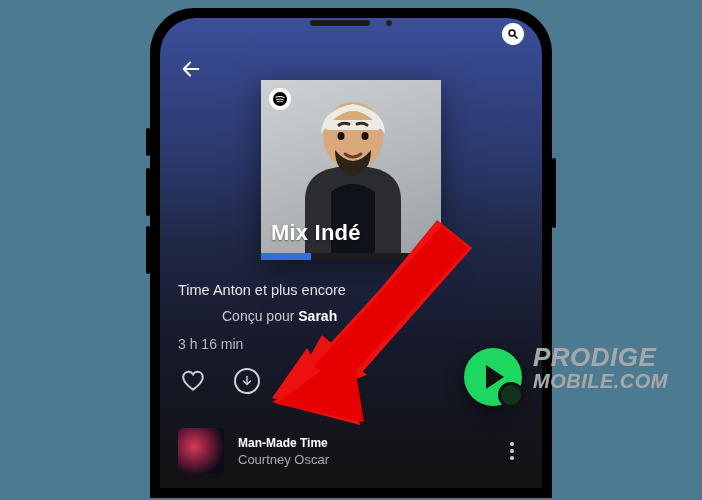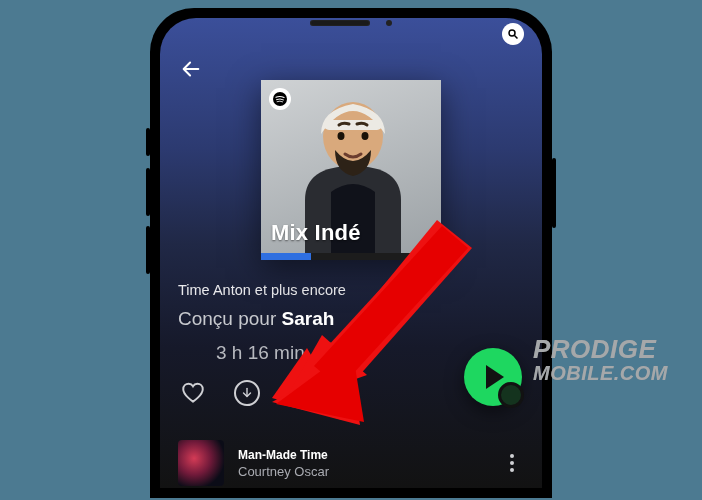--- a/index.html
+++ b/index.html
@@ -58,23 +58,23 @@
   .cover-title {
     position:absolute; bottom:14px; left:10px;
     font-weight:800; font-size:22px; letter-spacing:0.2px;
     text-shadow:0 1px 2px rgba(0,0,0,0.5);
   }
   .cover-bar { position:absolute; bottom:0; left:0; right:0; height:7px; background:#1c1c1c;}
   .cover-bar .seg{position:absolute;top:0;bottom:0;background:#2f6fe0;}
   .cover-bar .s1{left:0;width:28%}
   .cover-bar .s2{left:85%;width:15%}
   .byline { margin-top:22px; font-size:14.5px; color:#e9e9ec; font-weight:500;}
-  .concu { margin-top:10px; font-size:19px; color:#c7c9ce; }
+  .concu { margin-top:10px; font-size:14px; color:#c7c9ce;margin-left:44px; }
   .concu b { color:#fff; font-weight:700; }
-  .duration { margin-top:12px; font-size:19px; color:#b7b9bf;margin-left:38px; }
+  .duration { margin-top:12px; font-size:14px; color:#b7b9bf; }
   .actions { margin-top:14px; display:flex; align-items:center; gap:24px; }
   .icon-btn { width:30px; height:30px; display:flex; align-items:center; justify-content:center; color:#cfd0d4;}
   .icon-btn svg { width:26px; height:26px; }
   .download-circ { width:26px; height:26px; border:2px solid #cfd0d4; border-radius:50%; display:flex; align-items:center; justify-content:center;}
   .download-circ svg{width:14px;height:14px;}
   .dots-v { display:flex; flex-direction:column; gap:3px; }
   .dots-v span{width:4px;height:4px;border-radius:50%;background:#cfd0d4;}
   .play-fab {
     position:absolute; right:20px; top:330px;
     width:58px; height:58px; border-radius:50%; background:#1ed760;
@@ -93,21 +93,21 @@
     width:46px; height:46px; border-radius:4px; overflow:hidden; position:relative;
     background:radial-gradient(circle at 35% 40%, #d43b56 0%, #721a3a 40%, #0b0c17 75%);
   }
   .track-info { flex:1; min-width:0; }
   .track-title { font-size:12px; font-weight:600; color:#fff; }
   .track-artist { font-size:13px; color:#a9abb1; margin-top:2px; }
   .track-more { width:24px; display:flex; align-items:center; justify-content:center;}
   
   .arrow { position:absolute; left:252px; top:220px; pointer-events:none; }
   .watermark {
-    position:absolute; right:34px; bottom:116px;
+    position:absolute; right:34px; bottom:108px;
     font-family: Arial, sans-serif; font-weight:800;
     color:rgba(190,194,199,0.55); letter-spacing:0.5px;
     font-style:italic; text-align:left; line-height:1.05;
     text-shadow:0 0 0 #888;
   }
   .wm1{font-size:26px;}
   .wm2{font-size:20px;}
 </style>
 </head>
 <body>

